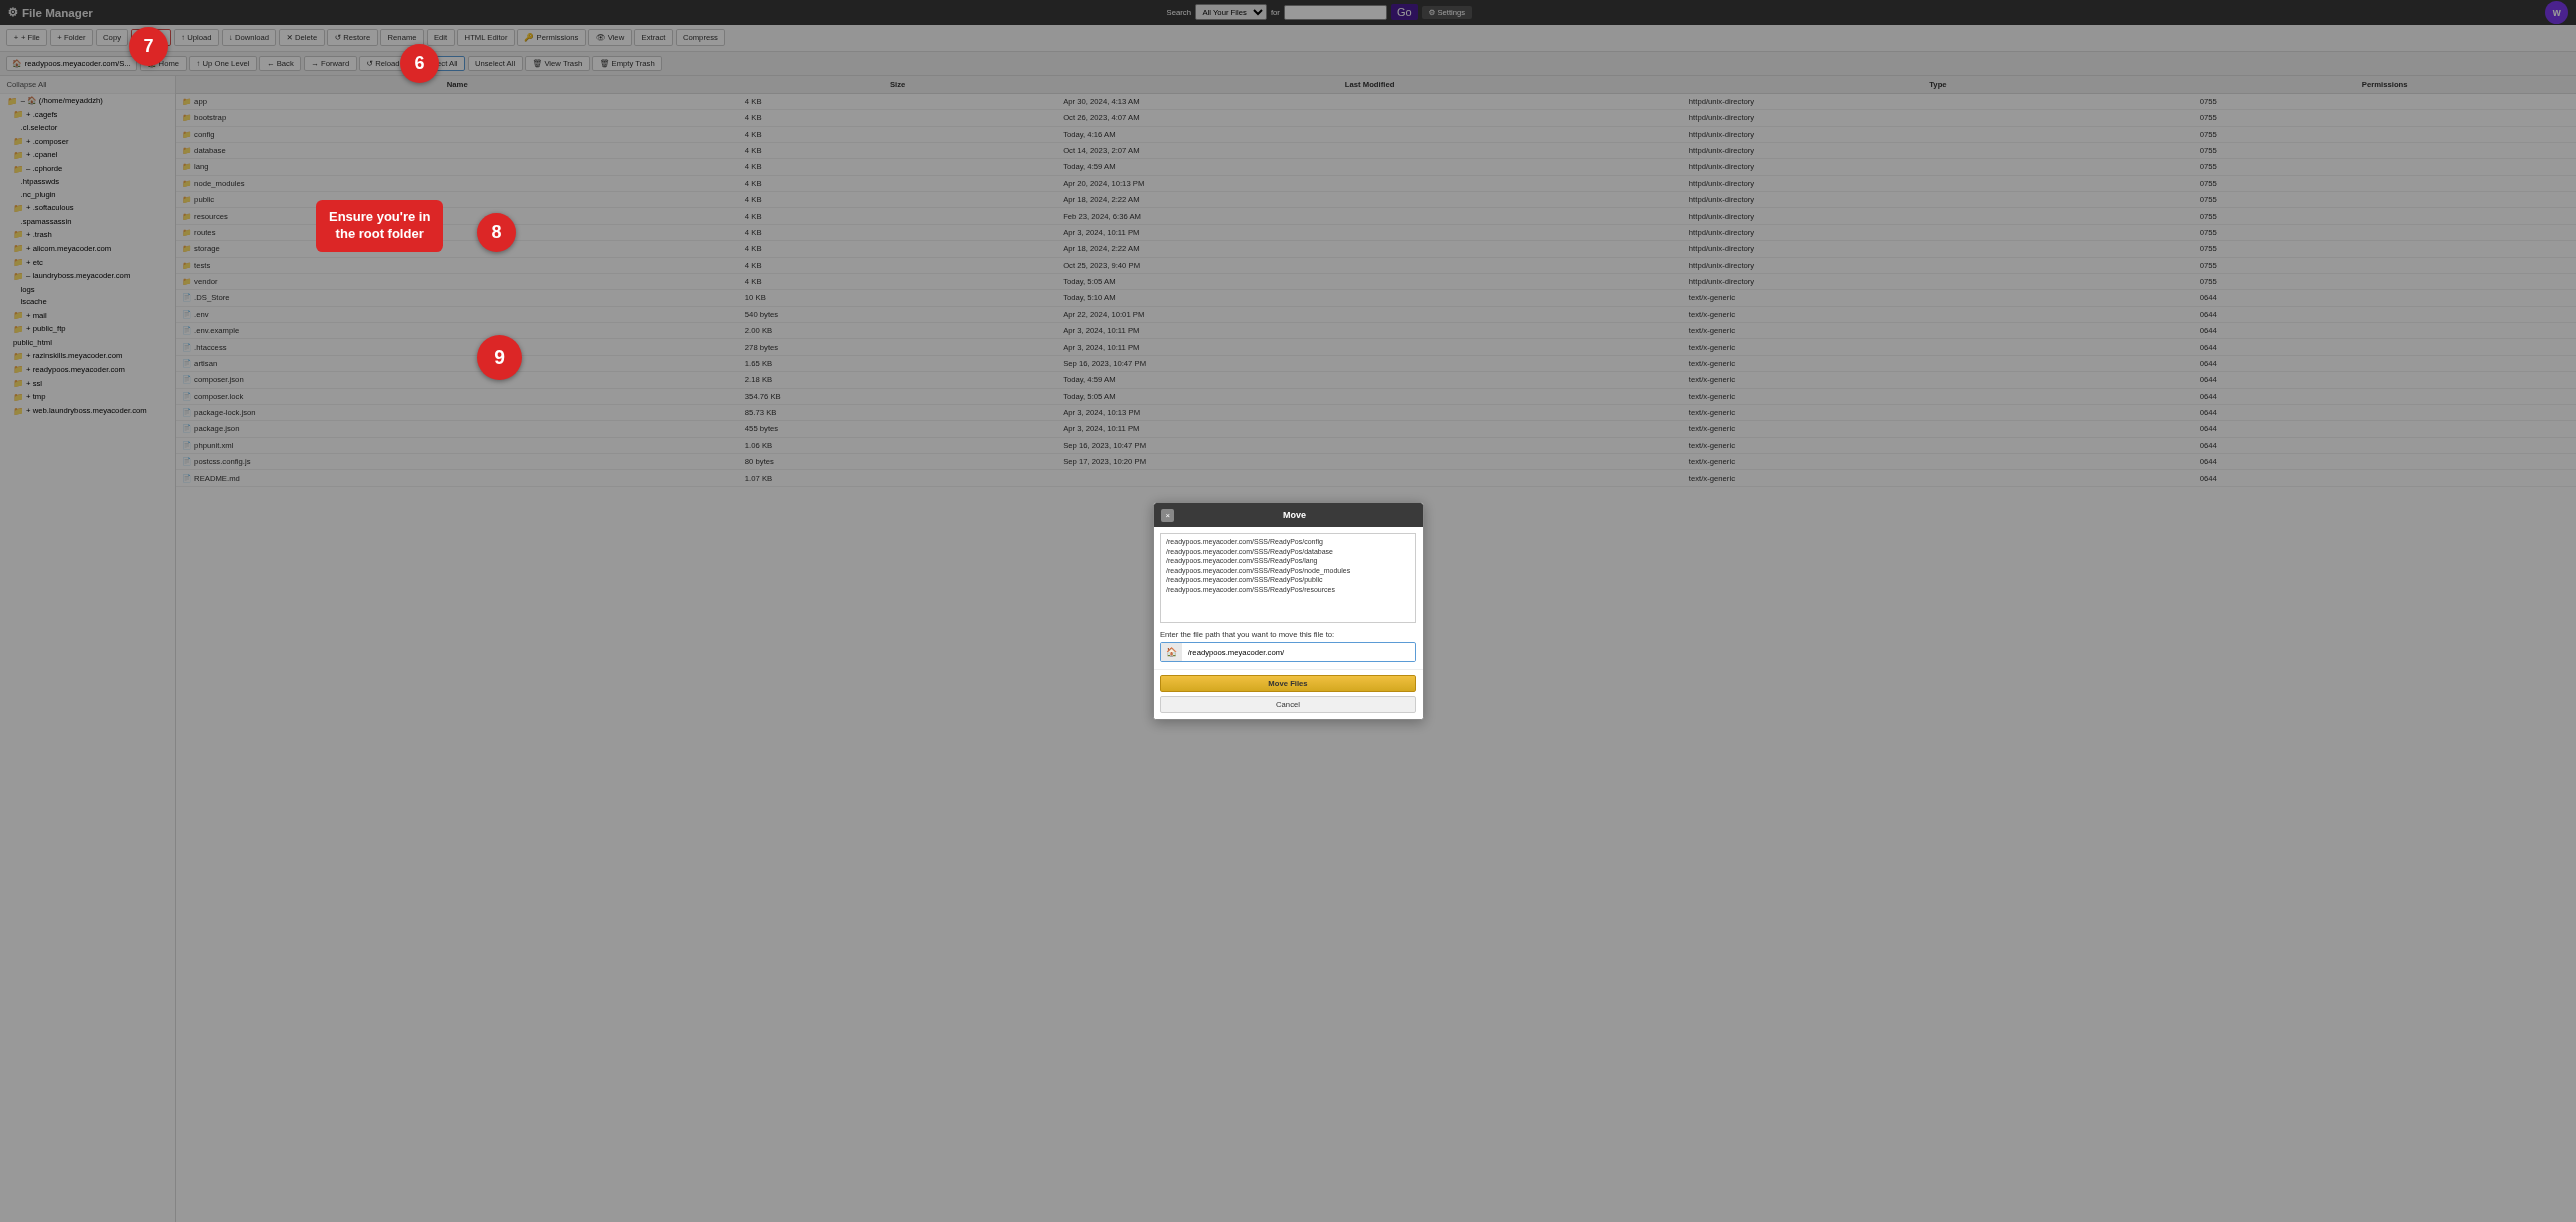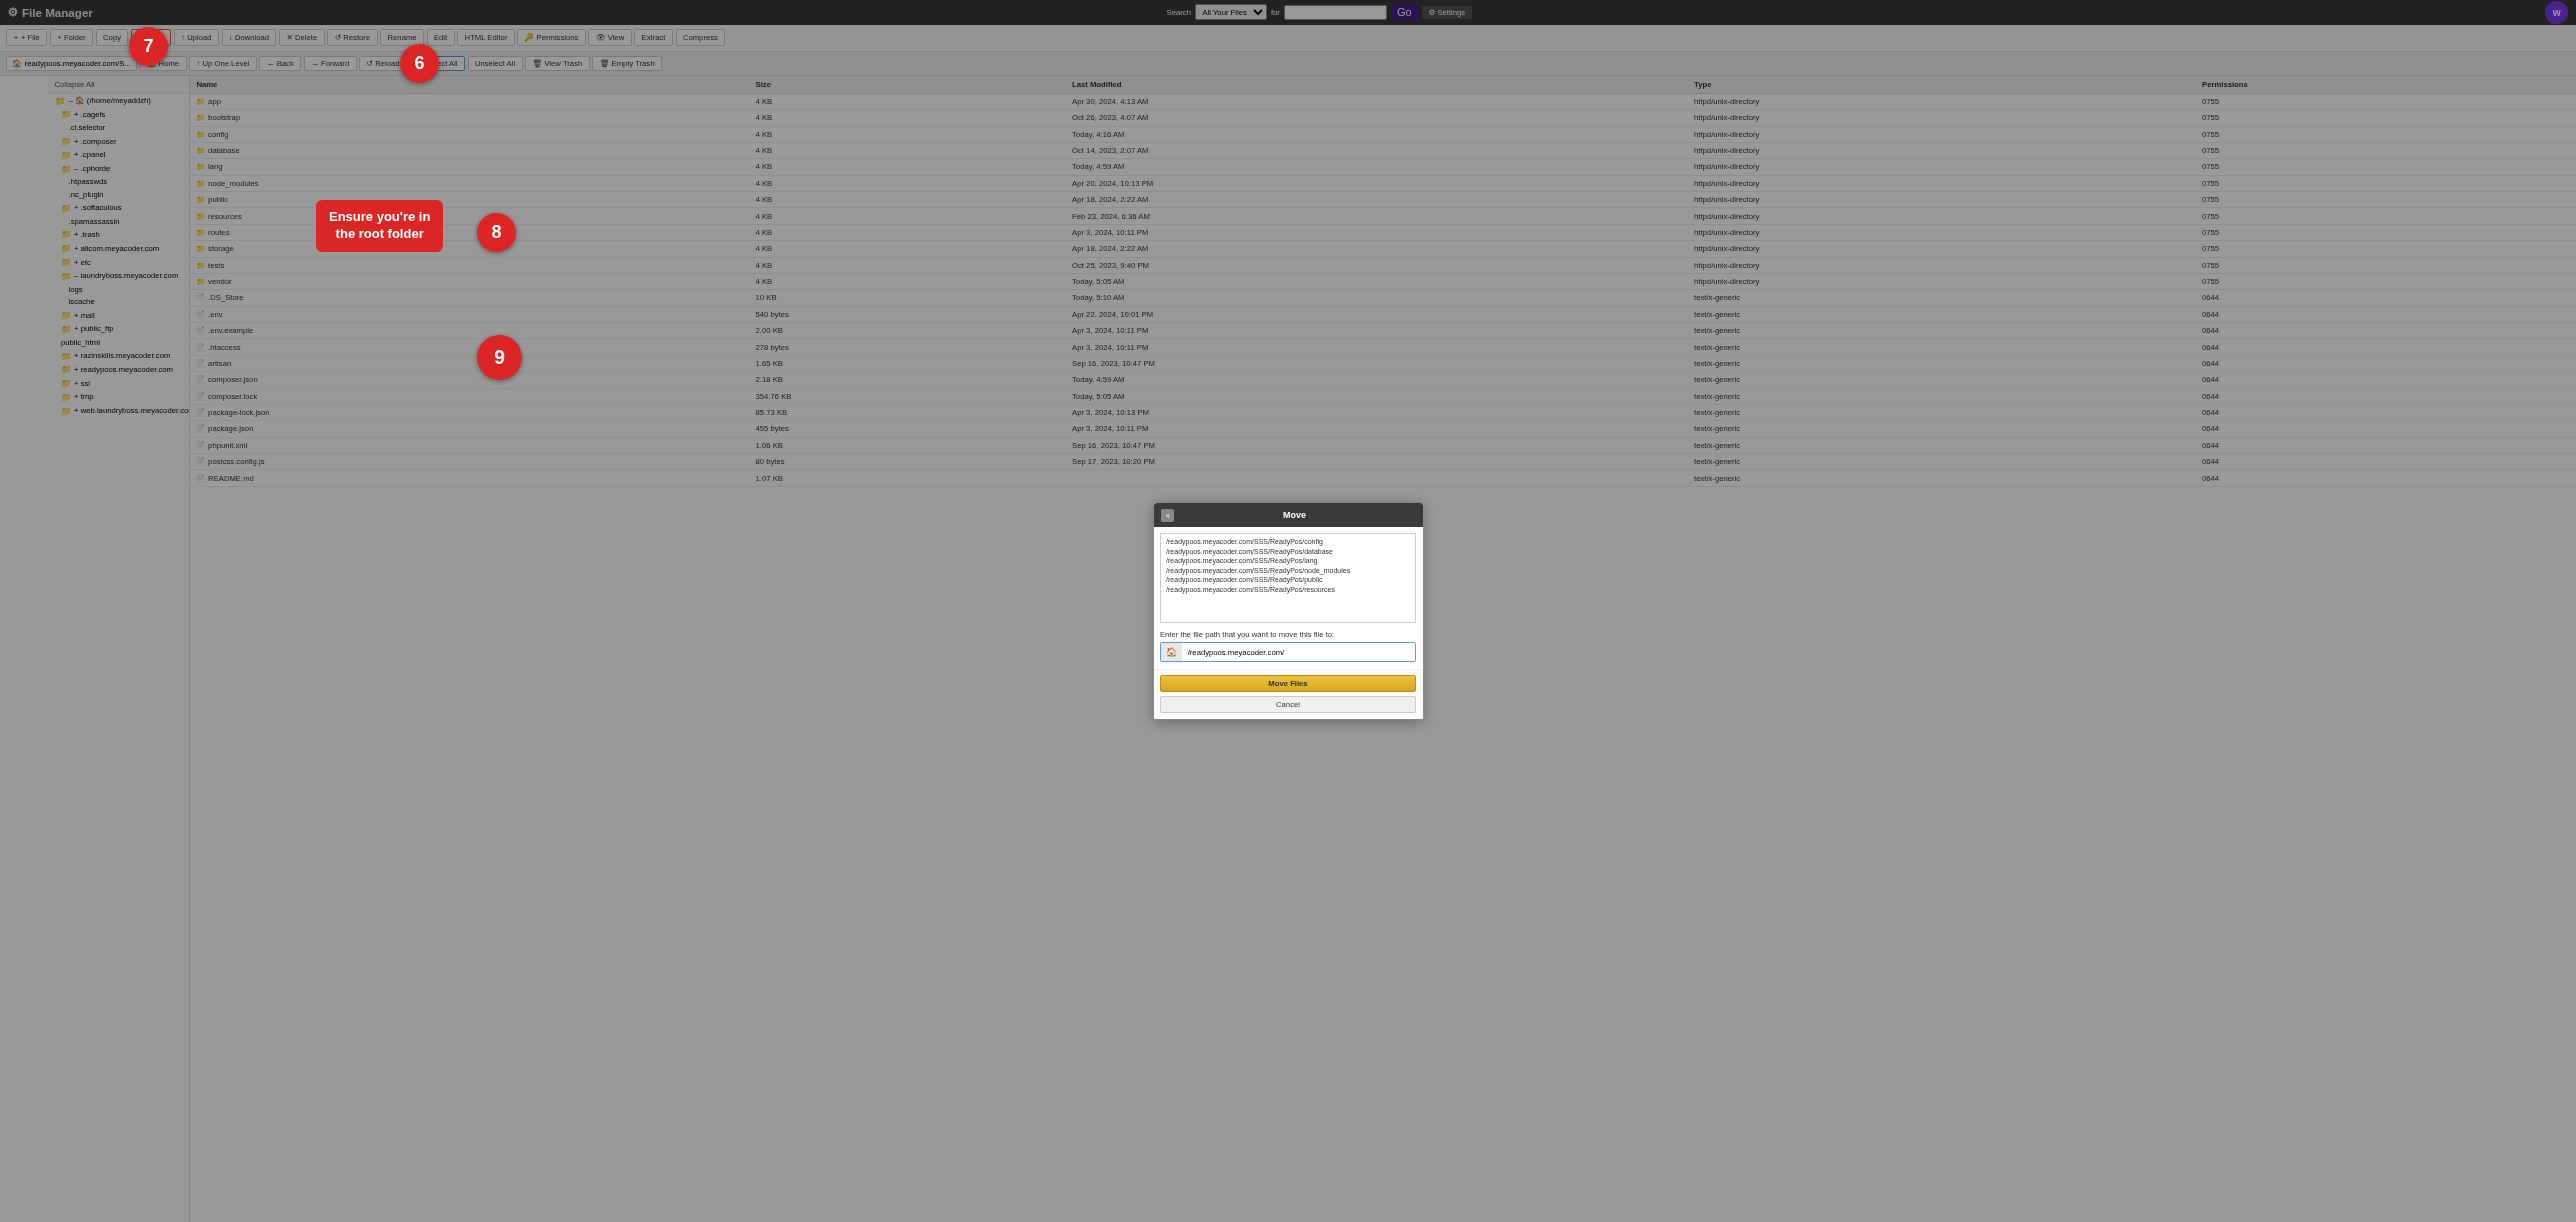--- a/index.html
+++ b/index.html
@@ -123,26 +123,25 @@
     }
 
     
     .main-area {
       display: flex;
       height: calc(100vh - 76px);
     }
 
     
     .sidebar {
-      width: 190px;
+      width: 176px;
       background: #fff;
       border-right: 0.6px solid #ddd;
       overflow-y: auto;
       flex-shrink: 0;
-      padding-left: 48px;
     }
     .sidebar-collapse {
       padding: 3.9px 6.4px;
       border-bottom: 0.6px solid #eee;
       font-size: 7.7px;
       color: #555;
       cursor: pointer;
       background: #f9f9f9;
     }
     .tree-item {
@@ -166,21 +165,21 @@
       background: #fff;
     }
     .file-table {
       width: 100%;
       border-collapse: collapse;
     }
     .file-table th {
       background: #f0f0f0;
       border-bottom: 0.6px solid #ddd;
       padding: 3.9px 6.4px;
-      text-align: left;
+      text-align: center;
       font-size: 7.7px;
       font-weight: bold;
       color: #333;
       position: sticky;
       top: 0;
     }
     .file-table td {
       padding: 3.2px 6.4px;
       border-bottom: 0.6px solid #f0f0f0;
       font-size: 7.7px;

